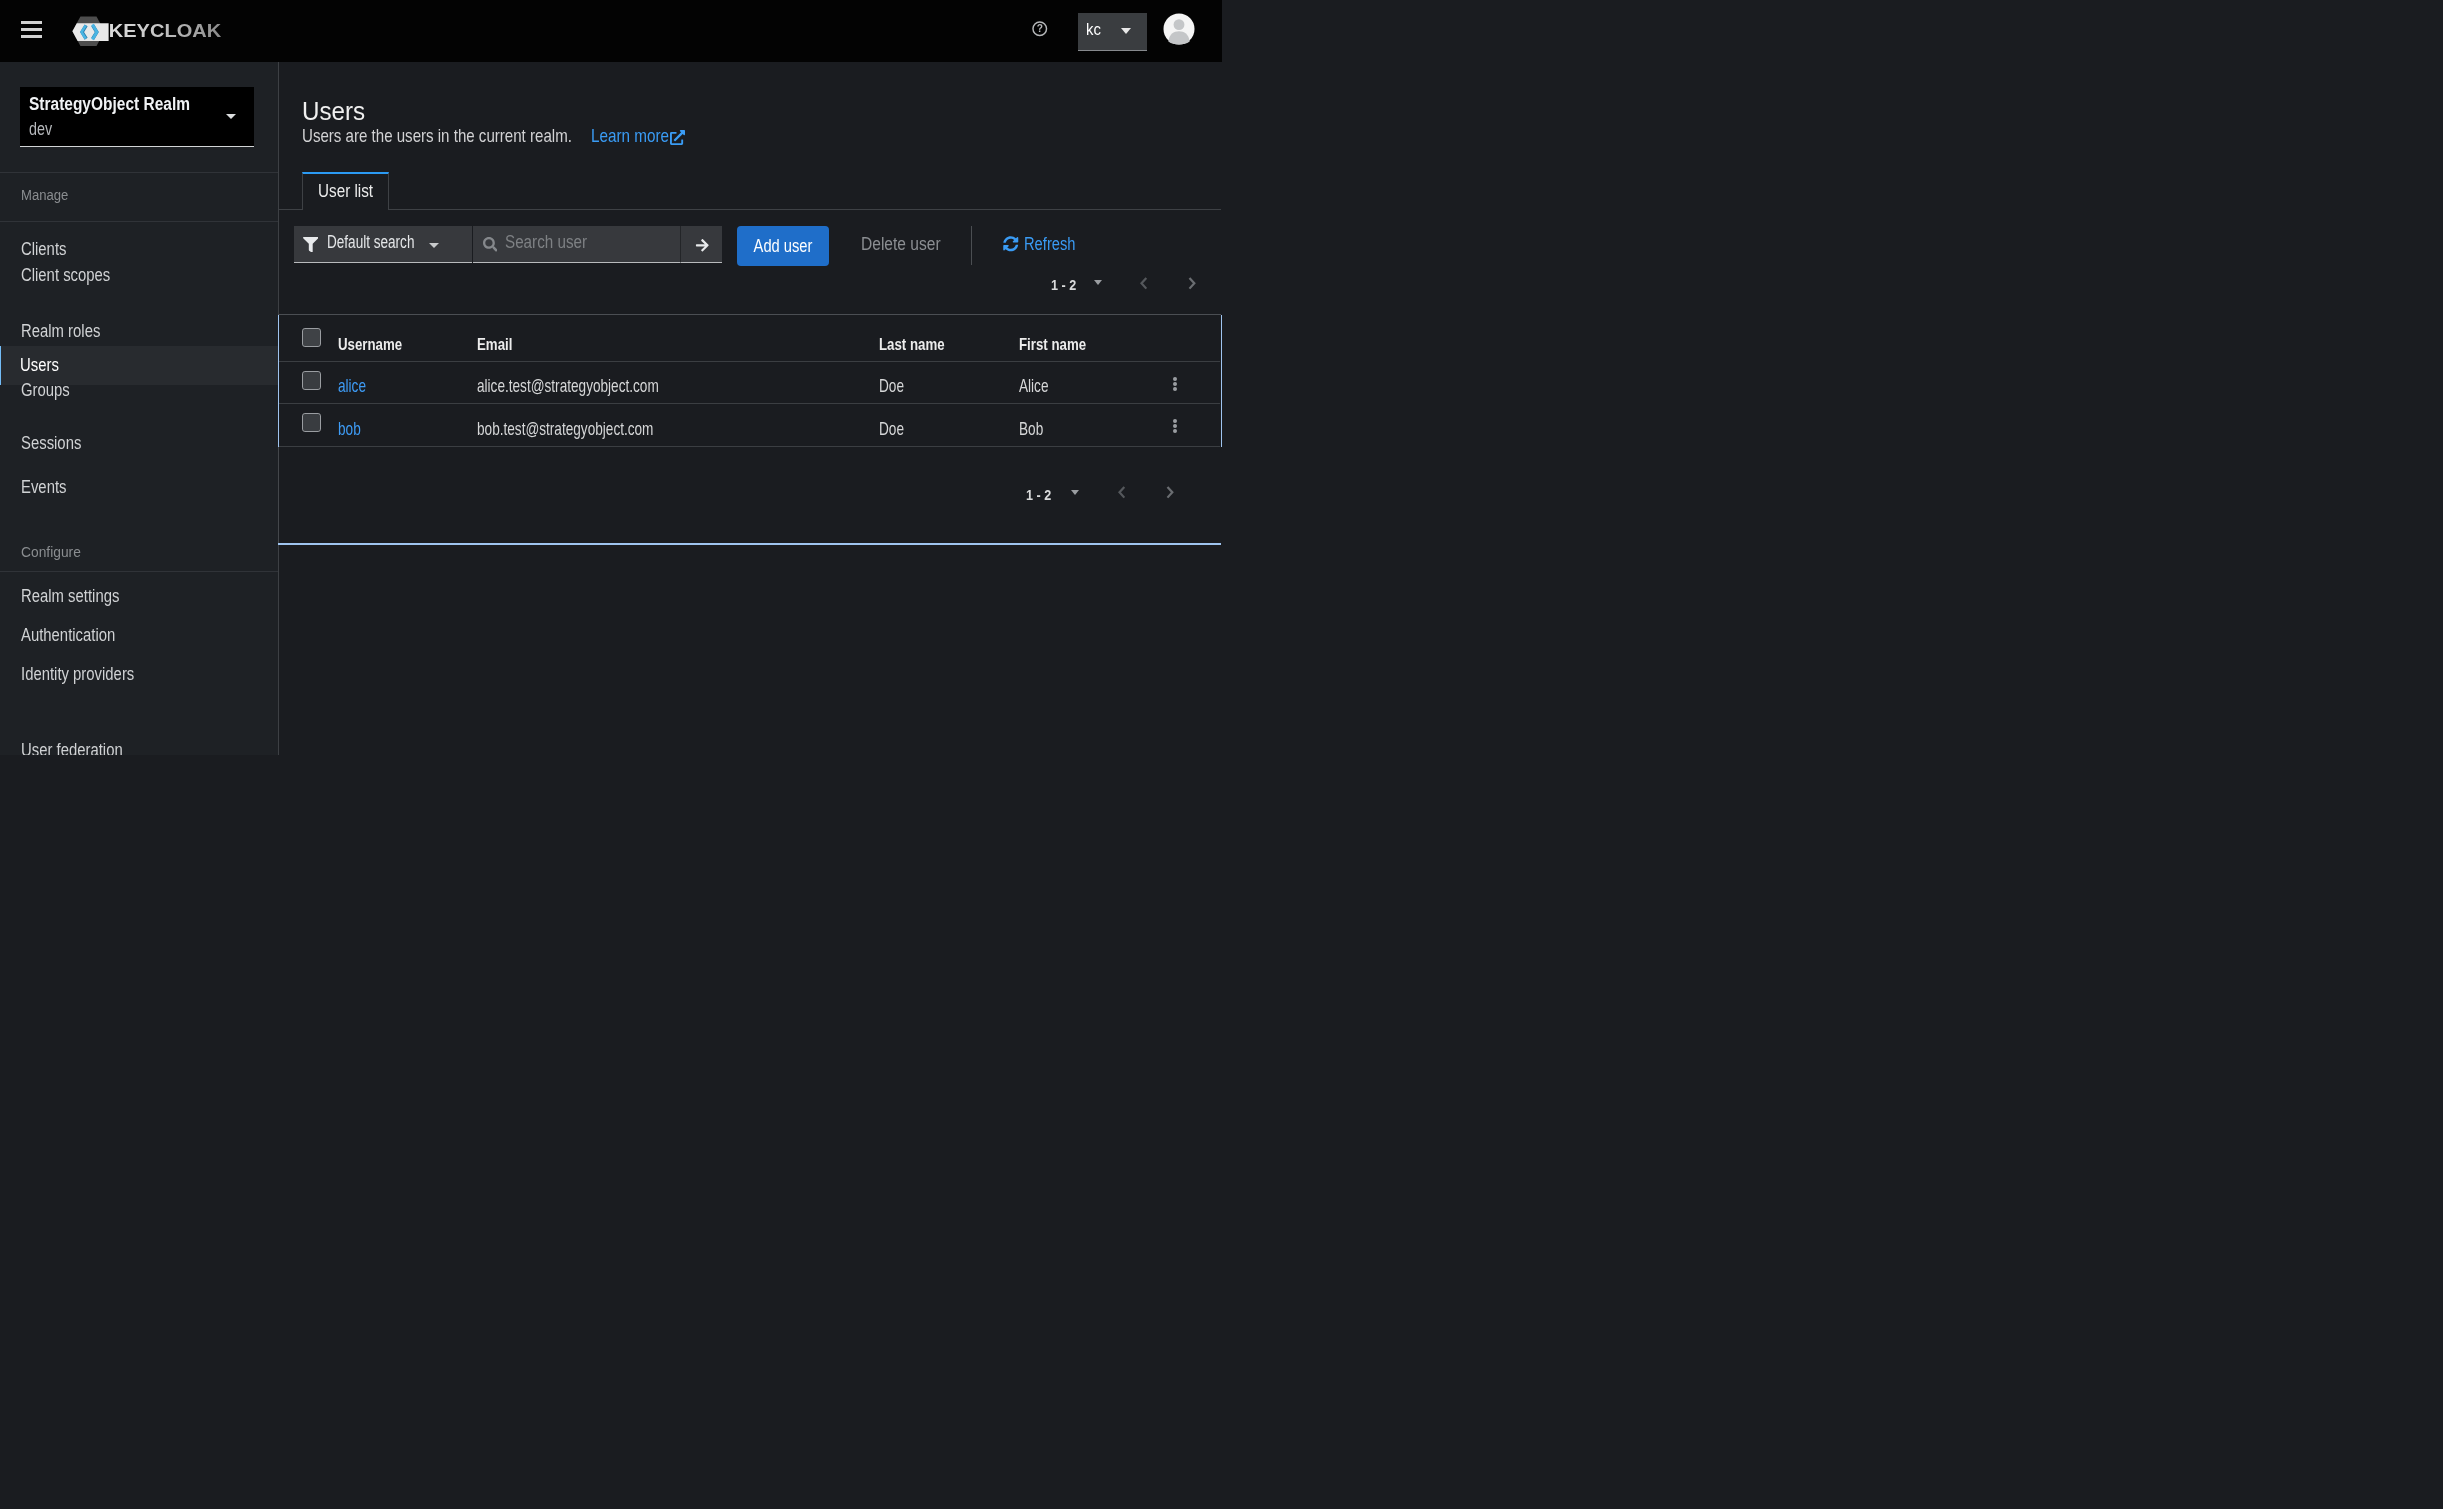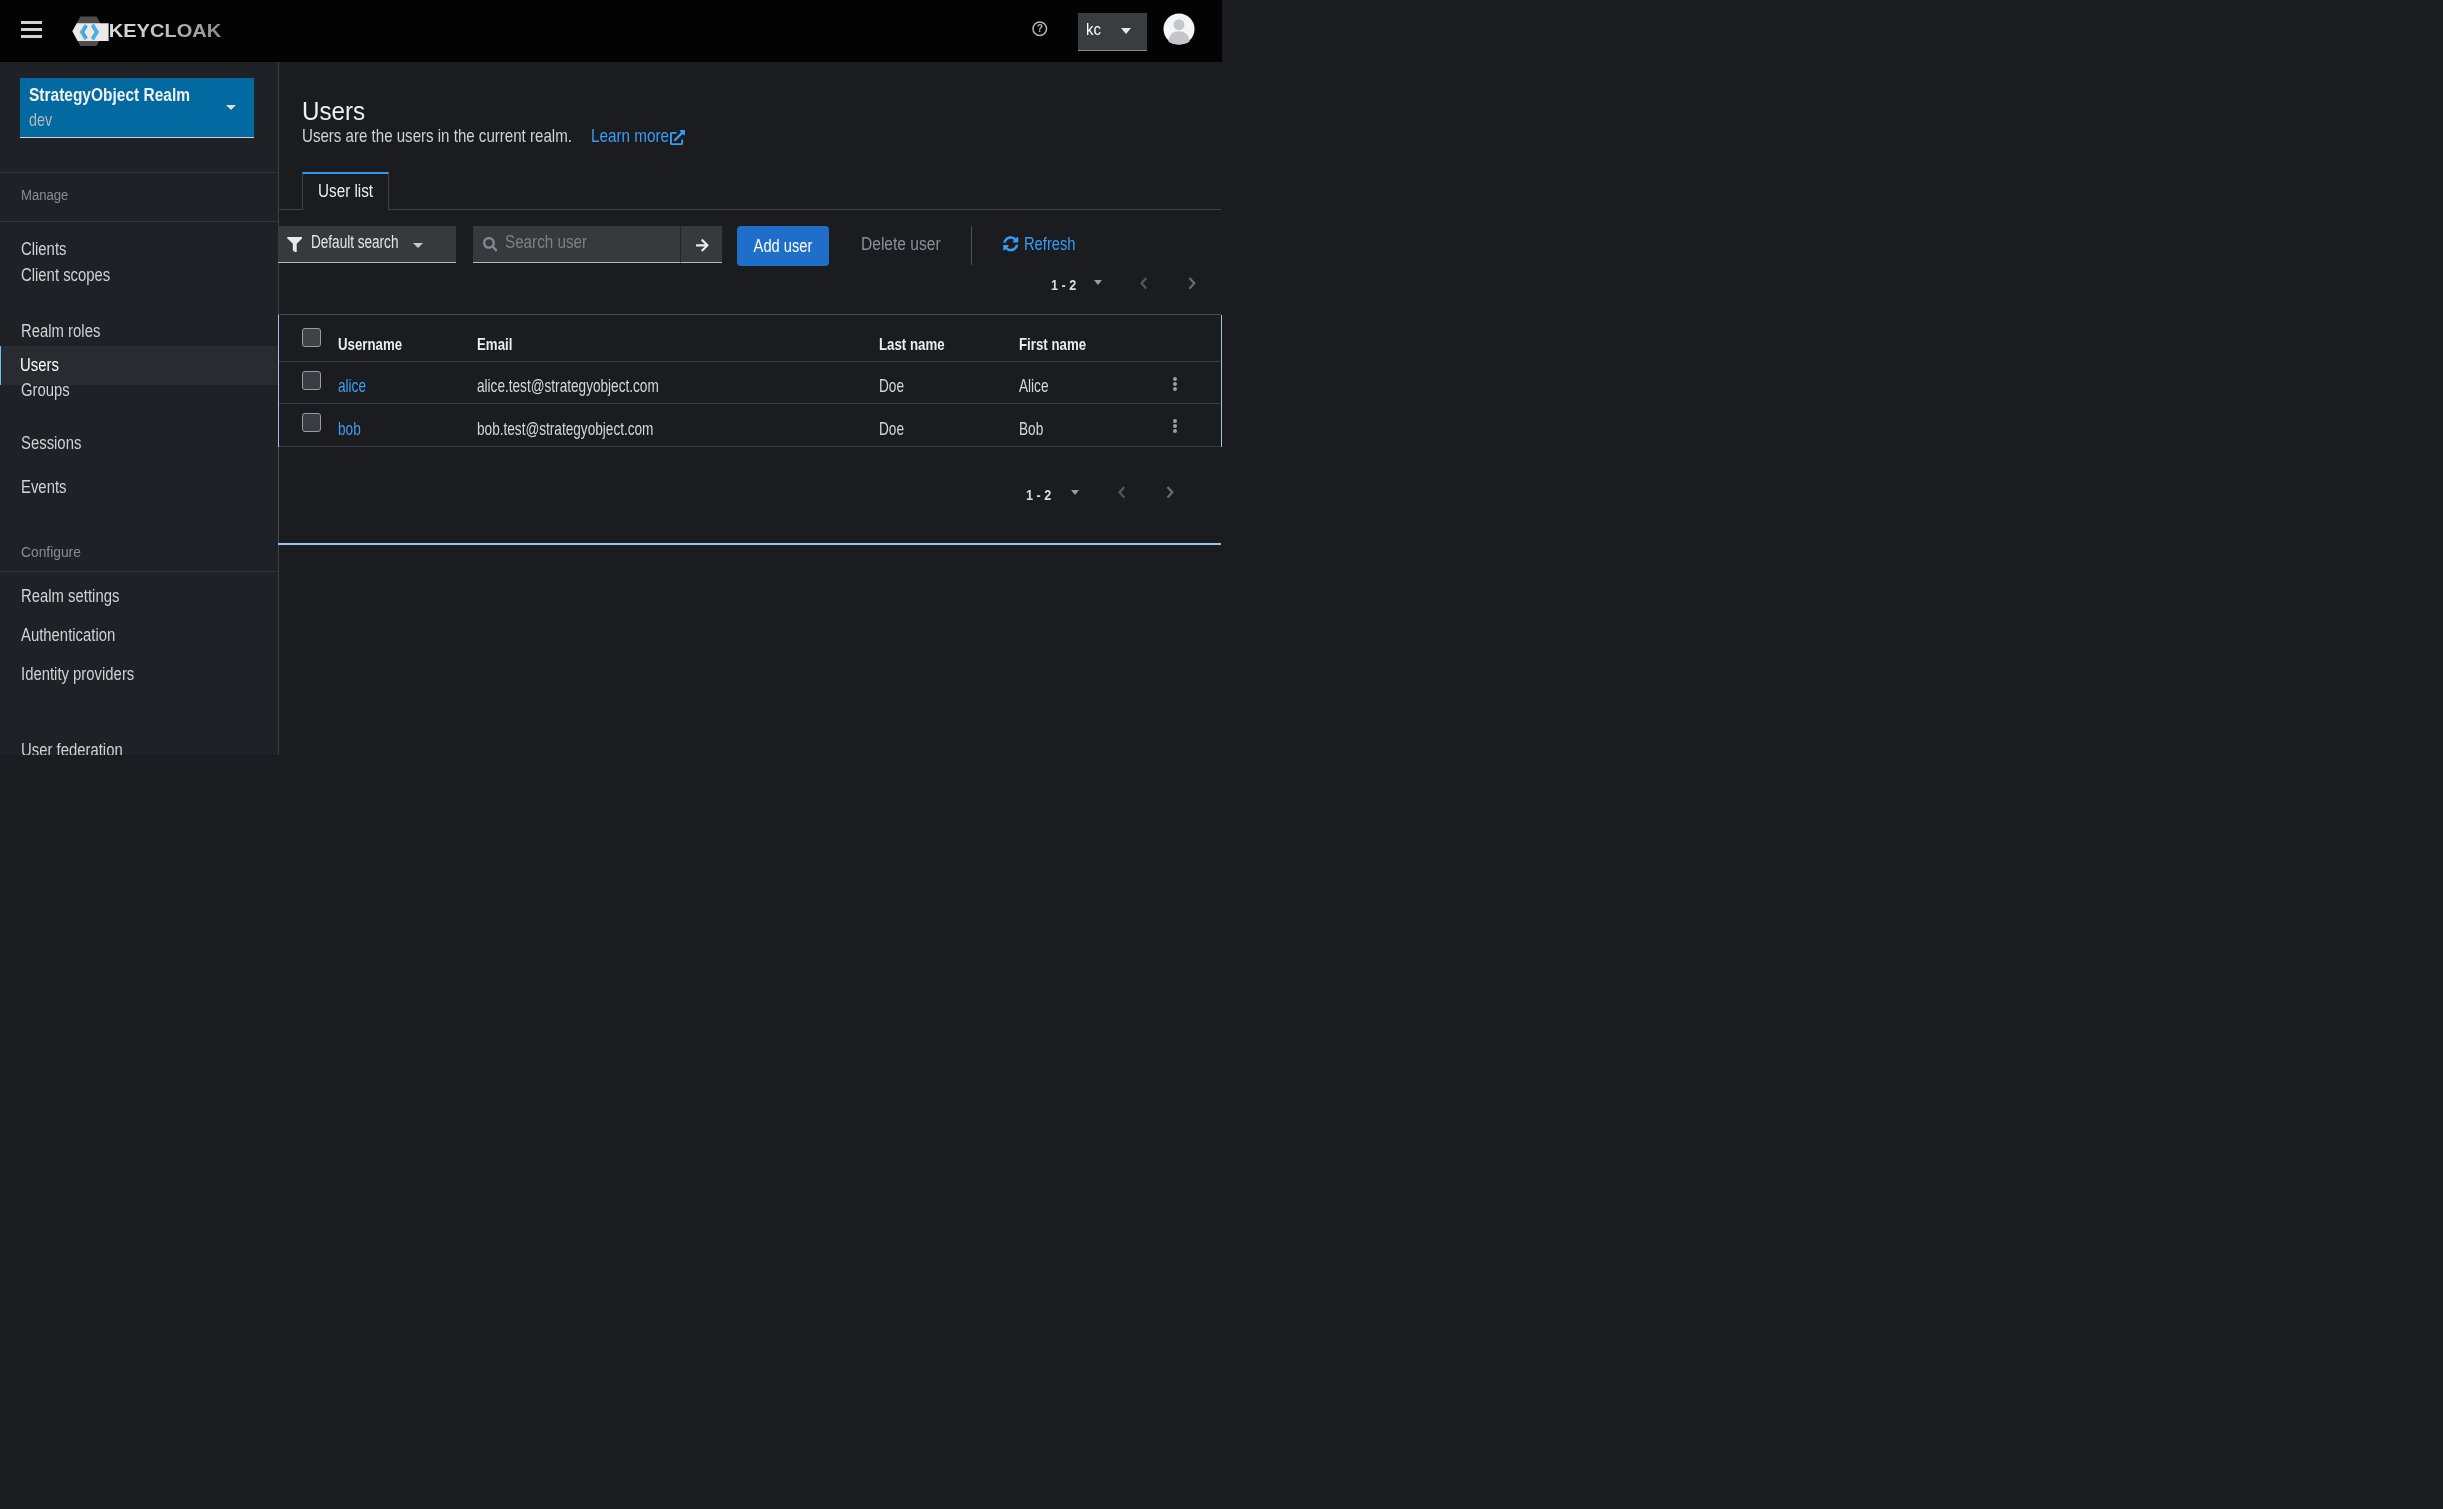--- a/index.html
+++ b/index.html
@@ -5,39 +5,39 @@
 *{margin:0;padding:0;box-sizing:border-box}
 html,body{width:1222px;height:755px;background:#1a1c20;font-family:"Liberation Sans",sans-serif;overflow:hidden}
 .abs{position:absolute}
 #page{position:relative;width:1222px;height:755px;background:#1a1c20;overflow:hidden}
 
 #mast{position:absolute;left:0;top:0;width:1365px;height:62px;background:#030303}
 .hbar{position:absolute;left:21.3px;width:21px;height:2.7px;background:#d2d2d2}
 
 #side{position:absolute;left:0;top:62px;width:278px;height:693px;background:#1e2125}
 #sidediv{position:absolute;left:278px;top:62px;width:1px;height:693px;background:#3d4044}
-#realm{position:absolute;left:20.4px;top:78px;width:234px;height:60px;background:#0369a1;border-bottom:1.5px solid #d2d4d6}
+#realm{position:absolute;left:20.4px;top:87px;width:234px;height:60px;background:#000000;border-bottom:1.5px solid #d2d4d6}
 #realm .t1{position:absolute;left:8.2px;top:8.7px;font-size:17.5px;line-height:17.5px;font-weight:bold;color:#f0f2f4;transform:scaleX(0.885);transform-origin:0 0}
 #realm .t2{position:absolute;left:8.2px;top:34px;font-size:17.5px;line-height:17.5px;color:#b6b9bc;transform:scaleX(0.82);transform-origin:0 0}
 .caretdn{width:0;height:0;border-left:7.3px solid transparent;border-right:7.3px solid transparent;border-top:7.8px solid #dcdedf}
 .shr{position:absolute;left:0;width:278px;height:1px;background:#303338}
 .slabel{position:absolute;left:21.3px;font-size:15.5px;line-height:15.5px;color:#8a8d90;transform:scaleX(0.845);transform-origin:0 0}
 .nav{position:absolute;left:0;width:278px;height:39px;line-height:39px;font-size:17.5px;color:#d0d2d4;padding-left:21px}
 .nav span{display:inline-block;transform:scaleX(0.85);transform-origin:0 50%}
 .nav.cur{background:#282b2f;color:#fff;border-left:1.5px solid #73bcf7;padding-left:19.4px}
 #title{position:absolute;left:302px;top:98px;font-size:26px;line-height:26px;font-weight:400;color:#f0f0f0;transform:scaleX(0.93);transform-origin:0 0}
 #desc{position:absolute;left:302px;top:127px;font-size:18.4px;line-height:18.4px;color:#d2d2d4;transform:scaleX(0.82);transform-origin:0 0}
 #learn{position:absolute;left:591px;top:127px;font-size:18.4px;line-height:18.4px;color:#3a9cf5;transform:scaleX(0.83);transform-origin:0 0}
 
 #tabrowline{position:absolute;left:278px;top:209px;width:943px;height:1px;background:#3e4145}
 #tab{position:absolute;left:302px;top:172px;width:87px;height:38px;background:#1a1c20;border-top:2.9px solid #2b9af3;border-left:1px solid #3e4145;border-right:1px solid #3e4145;text-align:center;line-height:34px;font-size:17.5px;color:#ececec}
 #tab span{display:inline-block;transform:scaleX(0.87)}
 
 .ctrl{position:absolute;top:226px;height:37px;background:#37393d;border-bottom:1.5px solid #b9bbbd}
-#fsel{left:278px;width:178px}
+#fsel{left:294px;width:178px}
 #fsel .txt{position:absolute;left:33px;top:8px;font-size:17.5px;line-height:17.5px;color:#e4e6e8;transform:scaleX(0.775);transform-origin:0 0}
 #sinput{left:473px;width:208px}
 #sinput .ph{position:absolute;left:32px;top:8px;font-size:17.5px;line-height:17.5px;color:#7e8184;transform:scaleX(0.87);transform-origin:0 0}
 #abtn{left:680px;width:42px;border-left:1px solid #232528}
 #adduser{position:absolute;left:737px;top:226px;width:92px;height:40px;background:#1f6ec9;border-radius:3.9px;color:#fff;font-size:17.5px;text-align:center;line-height:40px}
 #adduser span{display:inline-block;transform:scaleX(0.84)}
 #deluser{position:absolute;left:861px;top:226px;height:37px;line-height:37px;font-size:17.5px;color:#8b8e92;transform:scaleX(0.89);transform-origin:0 50%}
 #tooldiv{position:absolute;left:971px;top:226px;width:1px;height:39px;background:#4b4e52}
 #refresh{position:absolute;left:1024px;top:226px;height:37px;line-height:37px;font-size:17.5px;color:#3a9bf4;transform:scaleX(0.84);transform-origin:0 50%}
 

